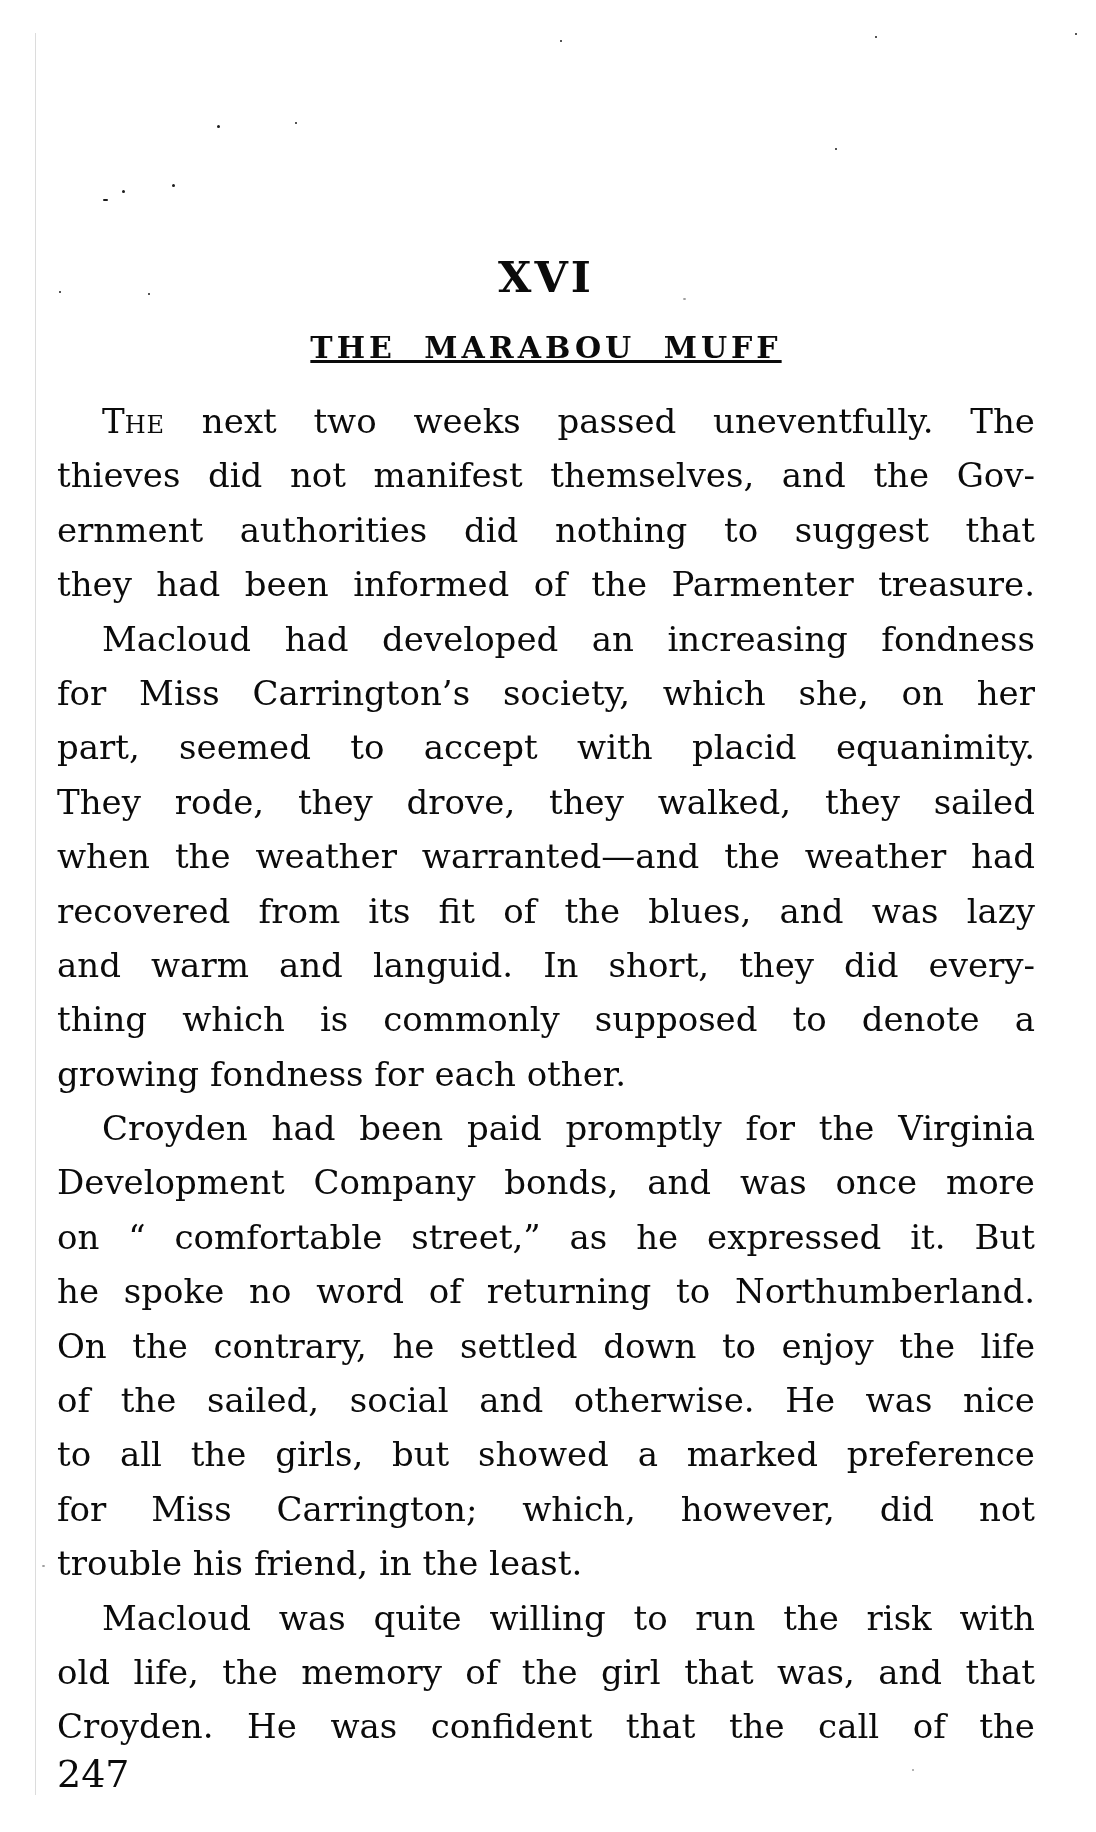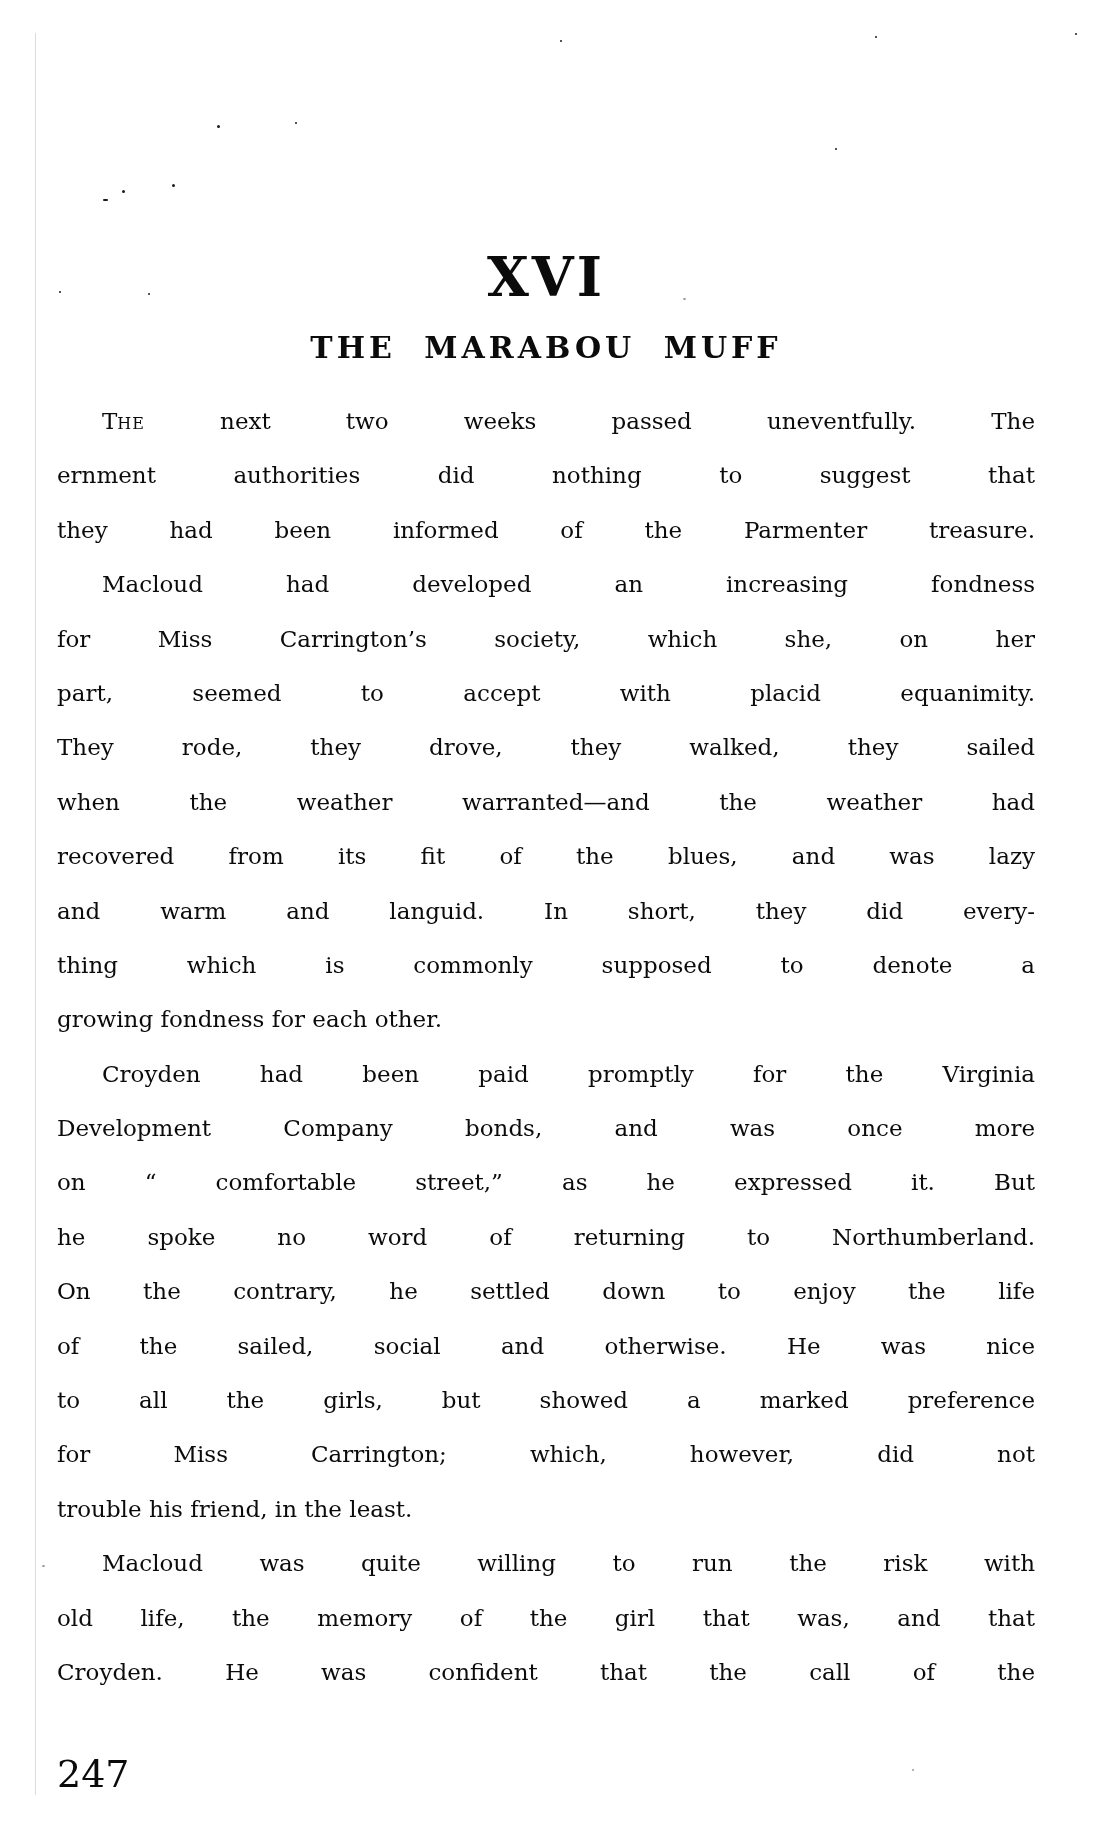--- a/index.html
+++ b/index.html
@@ -23,43 +23,44 @@
     width: 1px;
     height: 1762px;
     background: #dcdcdc;
   }
   .chapter-number {
     position: absolute;
     left: 57px;
     top: 246px;
     width: 978px;
     text-align: center;
-    font-size: 54px;
+    font-size: 43px;
     line-height: 62px;
     font-weight: bold;
     letter-spacing: 3px;
   }
   .chapter-title {
     position: absolute;
     left: 57px;
     top: 330px;
     width: 978px;
     text-align: center;
     font-size: 30px;
     line-height: 36px;
     font-weight: bold;
     letter-spacing: 4px;
     word-spacing: 14px;
+    text-decoration: underline;
   }
   .body-text {
     position: absolute;
     left: 57px;
     top: 394px;
     width: 978px;
-    font-size: 23px;
+    font-size: 34px;
   }
   .line {
     line-height: 54.4px;
     height: 54.4px;
     overflow: hidden;
   }
   .line.just {
     text-align: justify;
     text-align-last: justify;
   }
@@ -93,20 +94,21 @@
 <div class="page">
 
   <div class="scan-edge-line"></div>
 
   <div class="chapter-number">XVI</div>
 
   <div class="chapter-title">THE MARABOU MUFF</div>
 
   <div class="body-text">
       <div class="line indent just">T<span class="sc">he</span> next two weeks passed uneventfully.  The</div>
+      <div class="line just">thieves did not manifest themselves, and the Gov-</div>
       <div class="line just">ernment authorities did nothing to suggest that</div>
       <div class="line just">they had been informed of the Parmenter treasure.</div>
       <div class="line indent just">Macloud had developed an increasing fondness</div>
       <div class="line just">for Miss Carrington’s society, which she, on her</div>
       <div class="line just">part, seemed to accept with placid equanimity.</div>
       <div class="line just">They rode, they drove, they walked, they sailed</div>
       <div class="line just">when the weather warranted—and the weather had</div>
       <div class="line just">recovered from its fit of the blues, and was lazy</div>
       <div class="line just">and warm and languid.  In short, they did every-</div>
       <div class="line just">thing which is commonly supposed to denote a</div>

